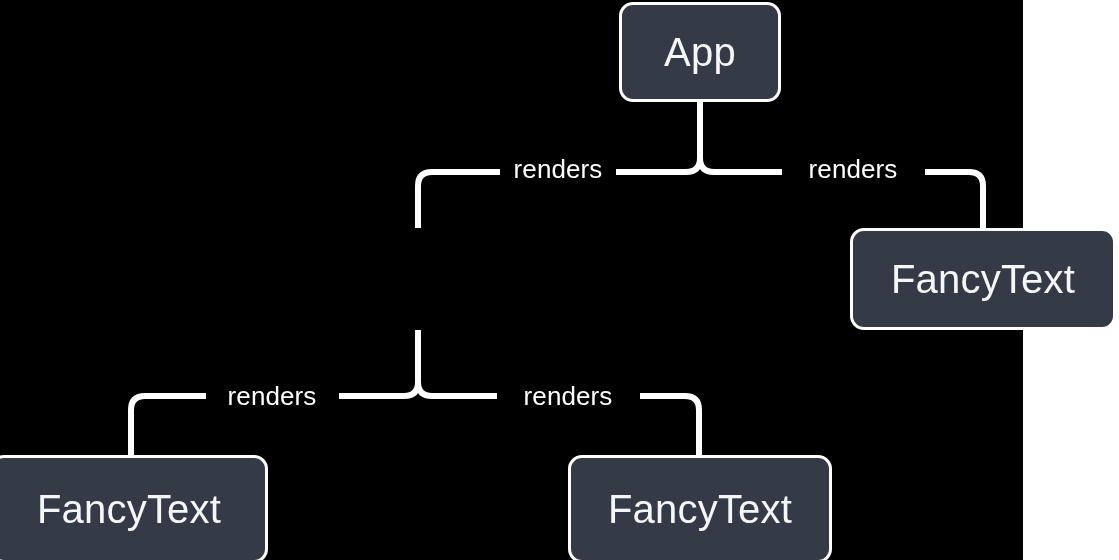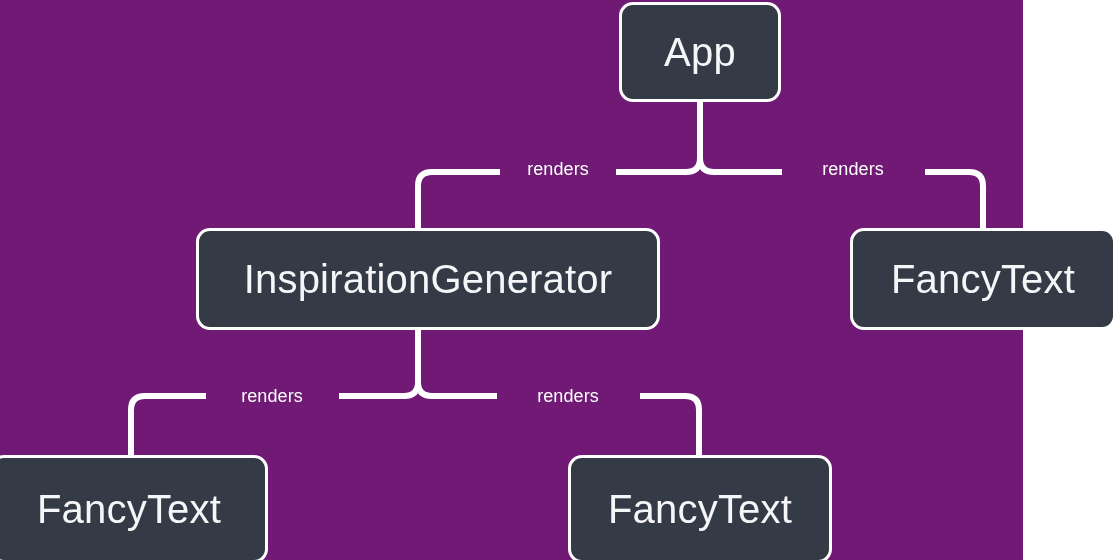--- a/index.html
+++ b/index.html
@@ -9,21 +9,21 @@
   body {
     width: 1119px;
     height: 560px;
     overflow: hidden;
     font-family: "Liberation Sans", sans-serif;
   }
   #diagram-root {
     position: relative;
     width: 1023px;
     height: 560px;
-    background: #701a75;
+    background: #000000;
   }
   #diagram-svg {
     position: absolute;
     top: 0;
     left: 0;
     width: 1119px;
     height: 560px;
   }
   .node-box {
     position: absolute;
@@ -41,21 +41,21 @@
     font-size: 40px;
     font-weight: 400;
     letter-spacing: 0.2px;
     white-space: nowrap;
     line-height: 1;
   }
   .edge-label {
     position: absolute;
     color: #ffffff;
     font-family: "Liberation Sans", sans-serif;
-    font-size: 18px;
+    font-size: 26px;
     font-weight: 500;
     line-height: 1;
     white-space: nowrap;
     transform: translate(-50%, -50%);
     letter-spacing: 0.1px;
   }
 </style>
 </head>
 <body>
 
@@ -81,23 +81,20 @@
 
       <path d="M 432 396 L 497 396"></path>
       <path d="M 640 396 L 685 396 Q 699 396 699 410 L 699 455"></path>
     </g>
   </svg>
 
   <div class="node-box" style="left:619px; top:2px; width:162px; height:100px;">
     <span class="node-label">App</span>
   </div>
 
-  <div class="node-box" style="left:196px; top:228px; width:464px; height:102px;">
-    <span class="node-label">InspirationGenerator</span>
-  </div>
 
   <div class="node-box" style="left:850px; top:228px; width:266px; height:102px;">
     <span class="node-label">FancyText</span>
   </div>
 
   <div class="node-box" style="left:-10px; top:455px; width:278px; height:108px;">
     <span class="node-label">FancyText</span>
   </div>
 
   <div class="node-box" style="left:568px; top:455px; width:264px; height:108px;">

